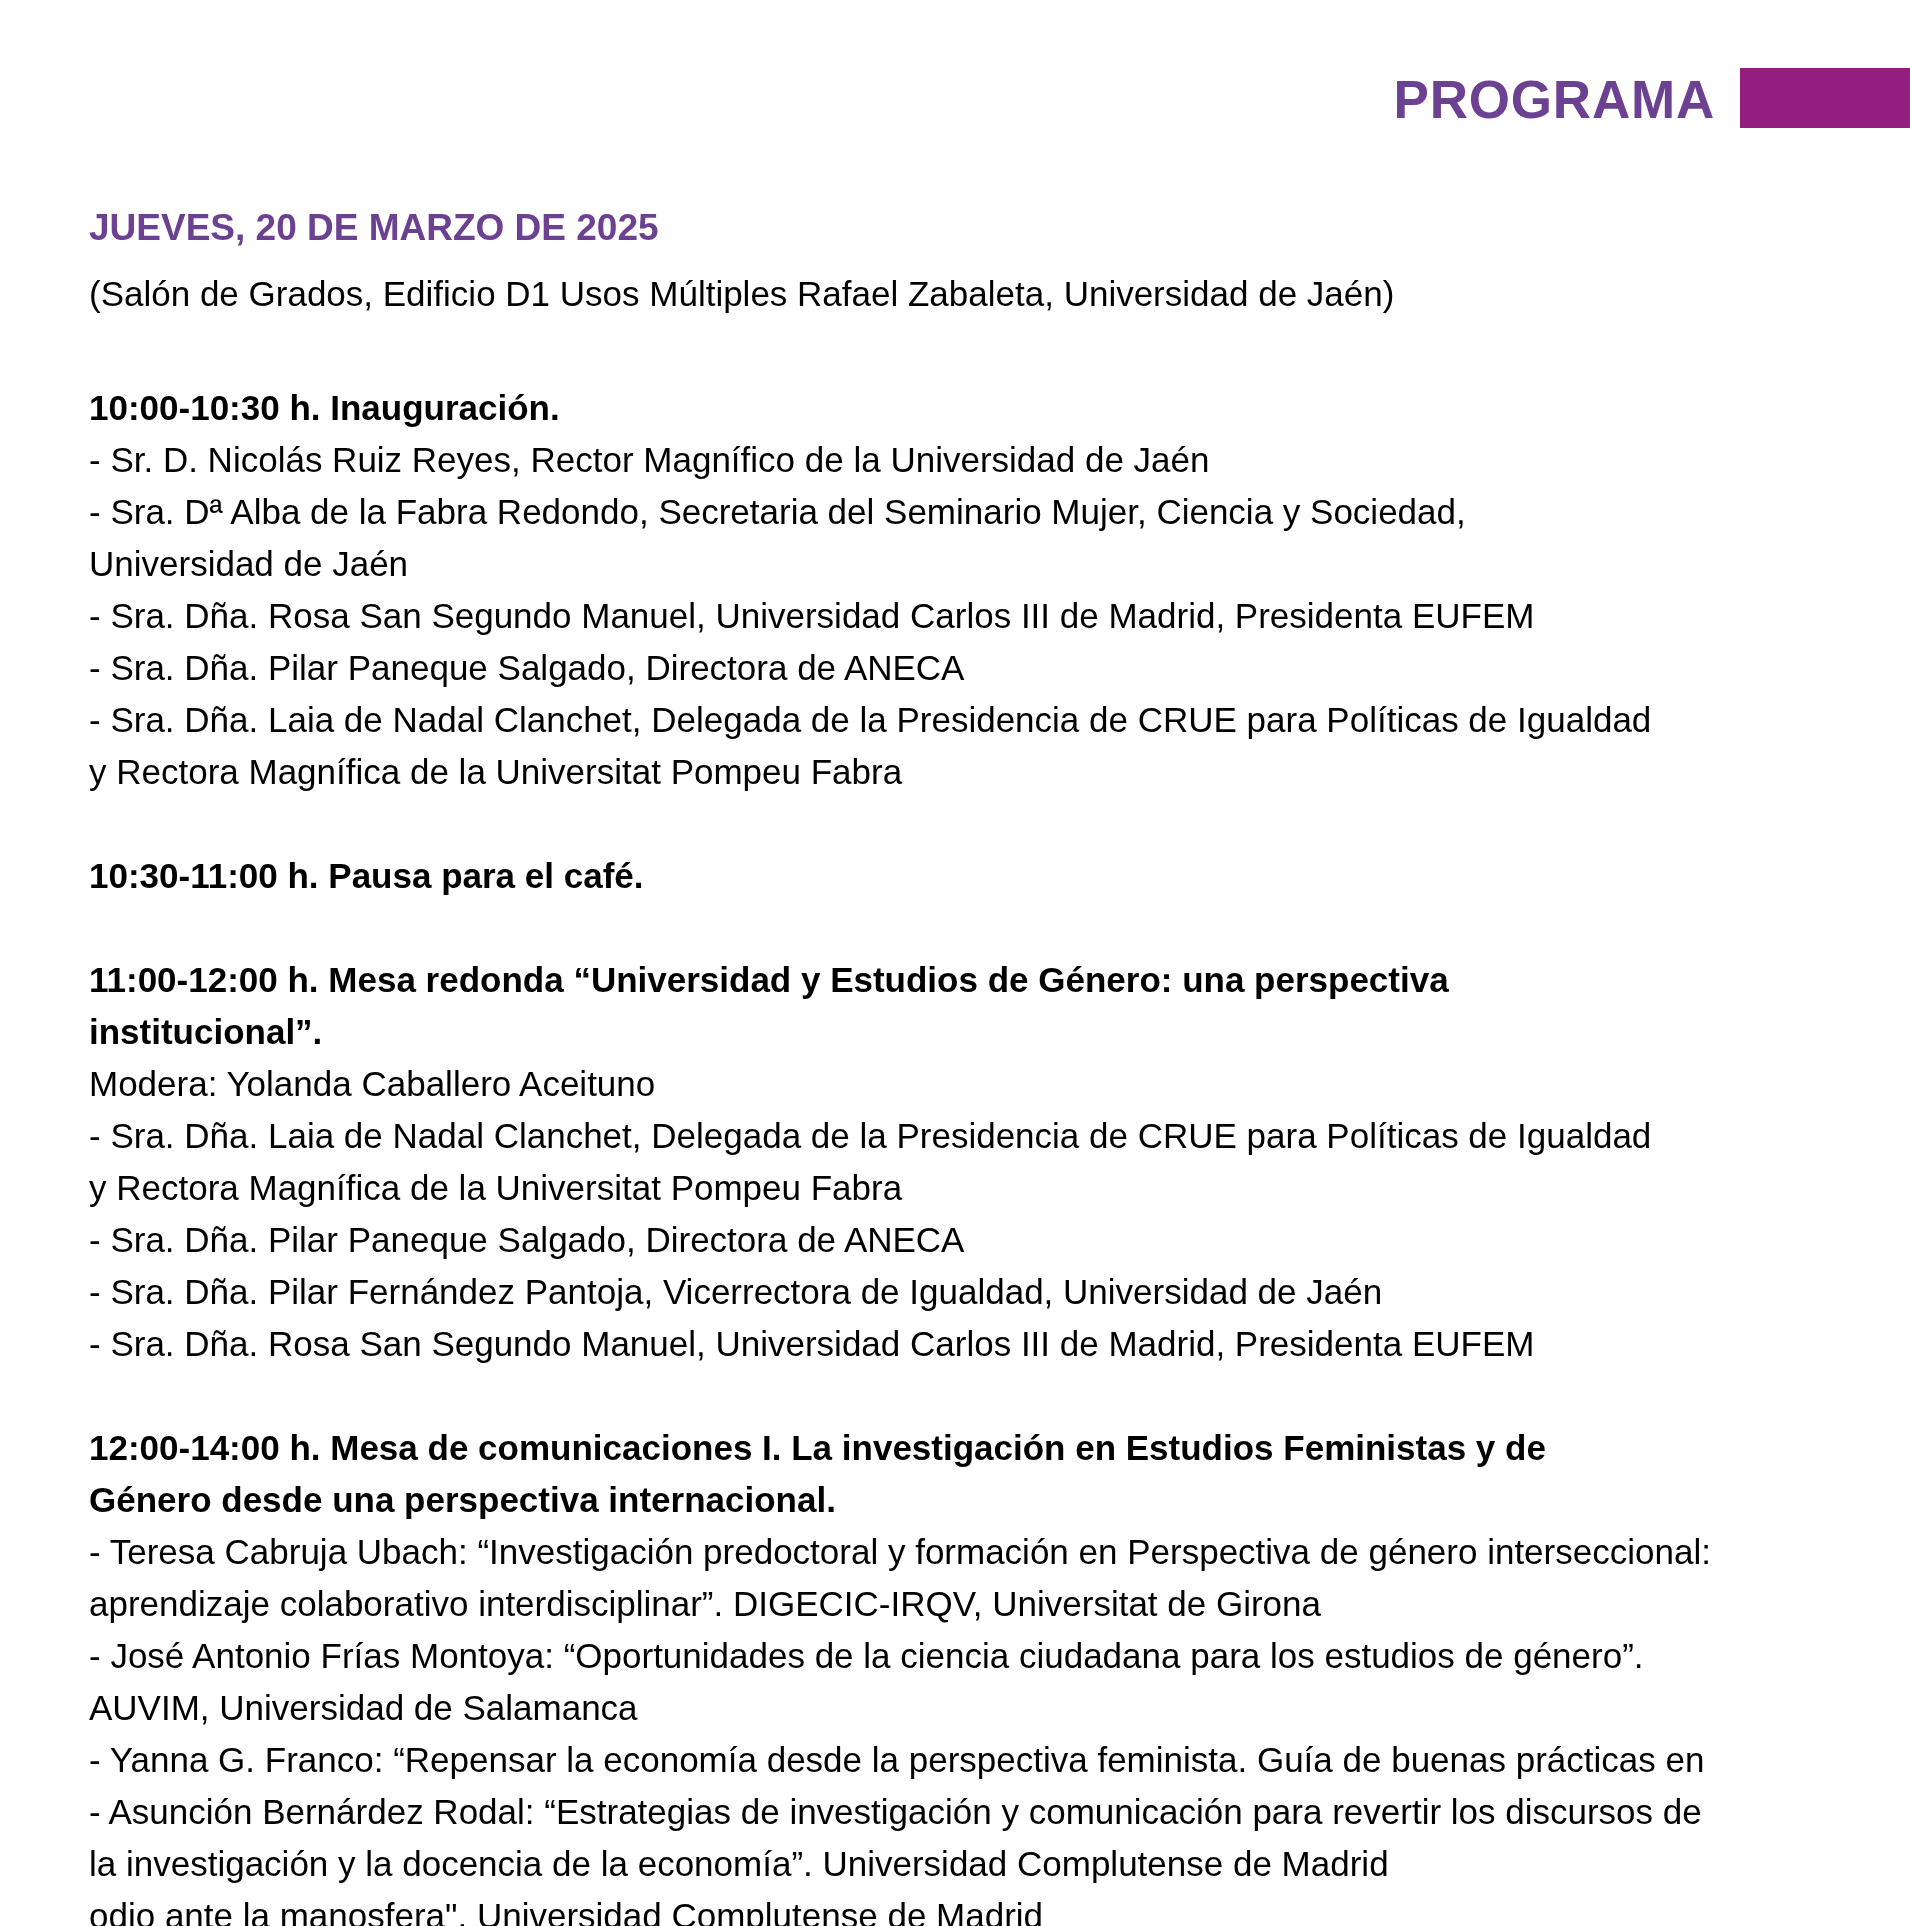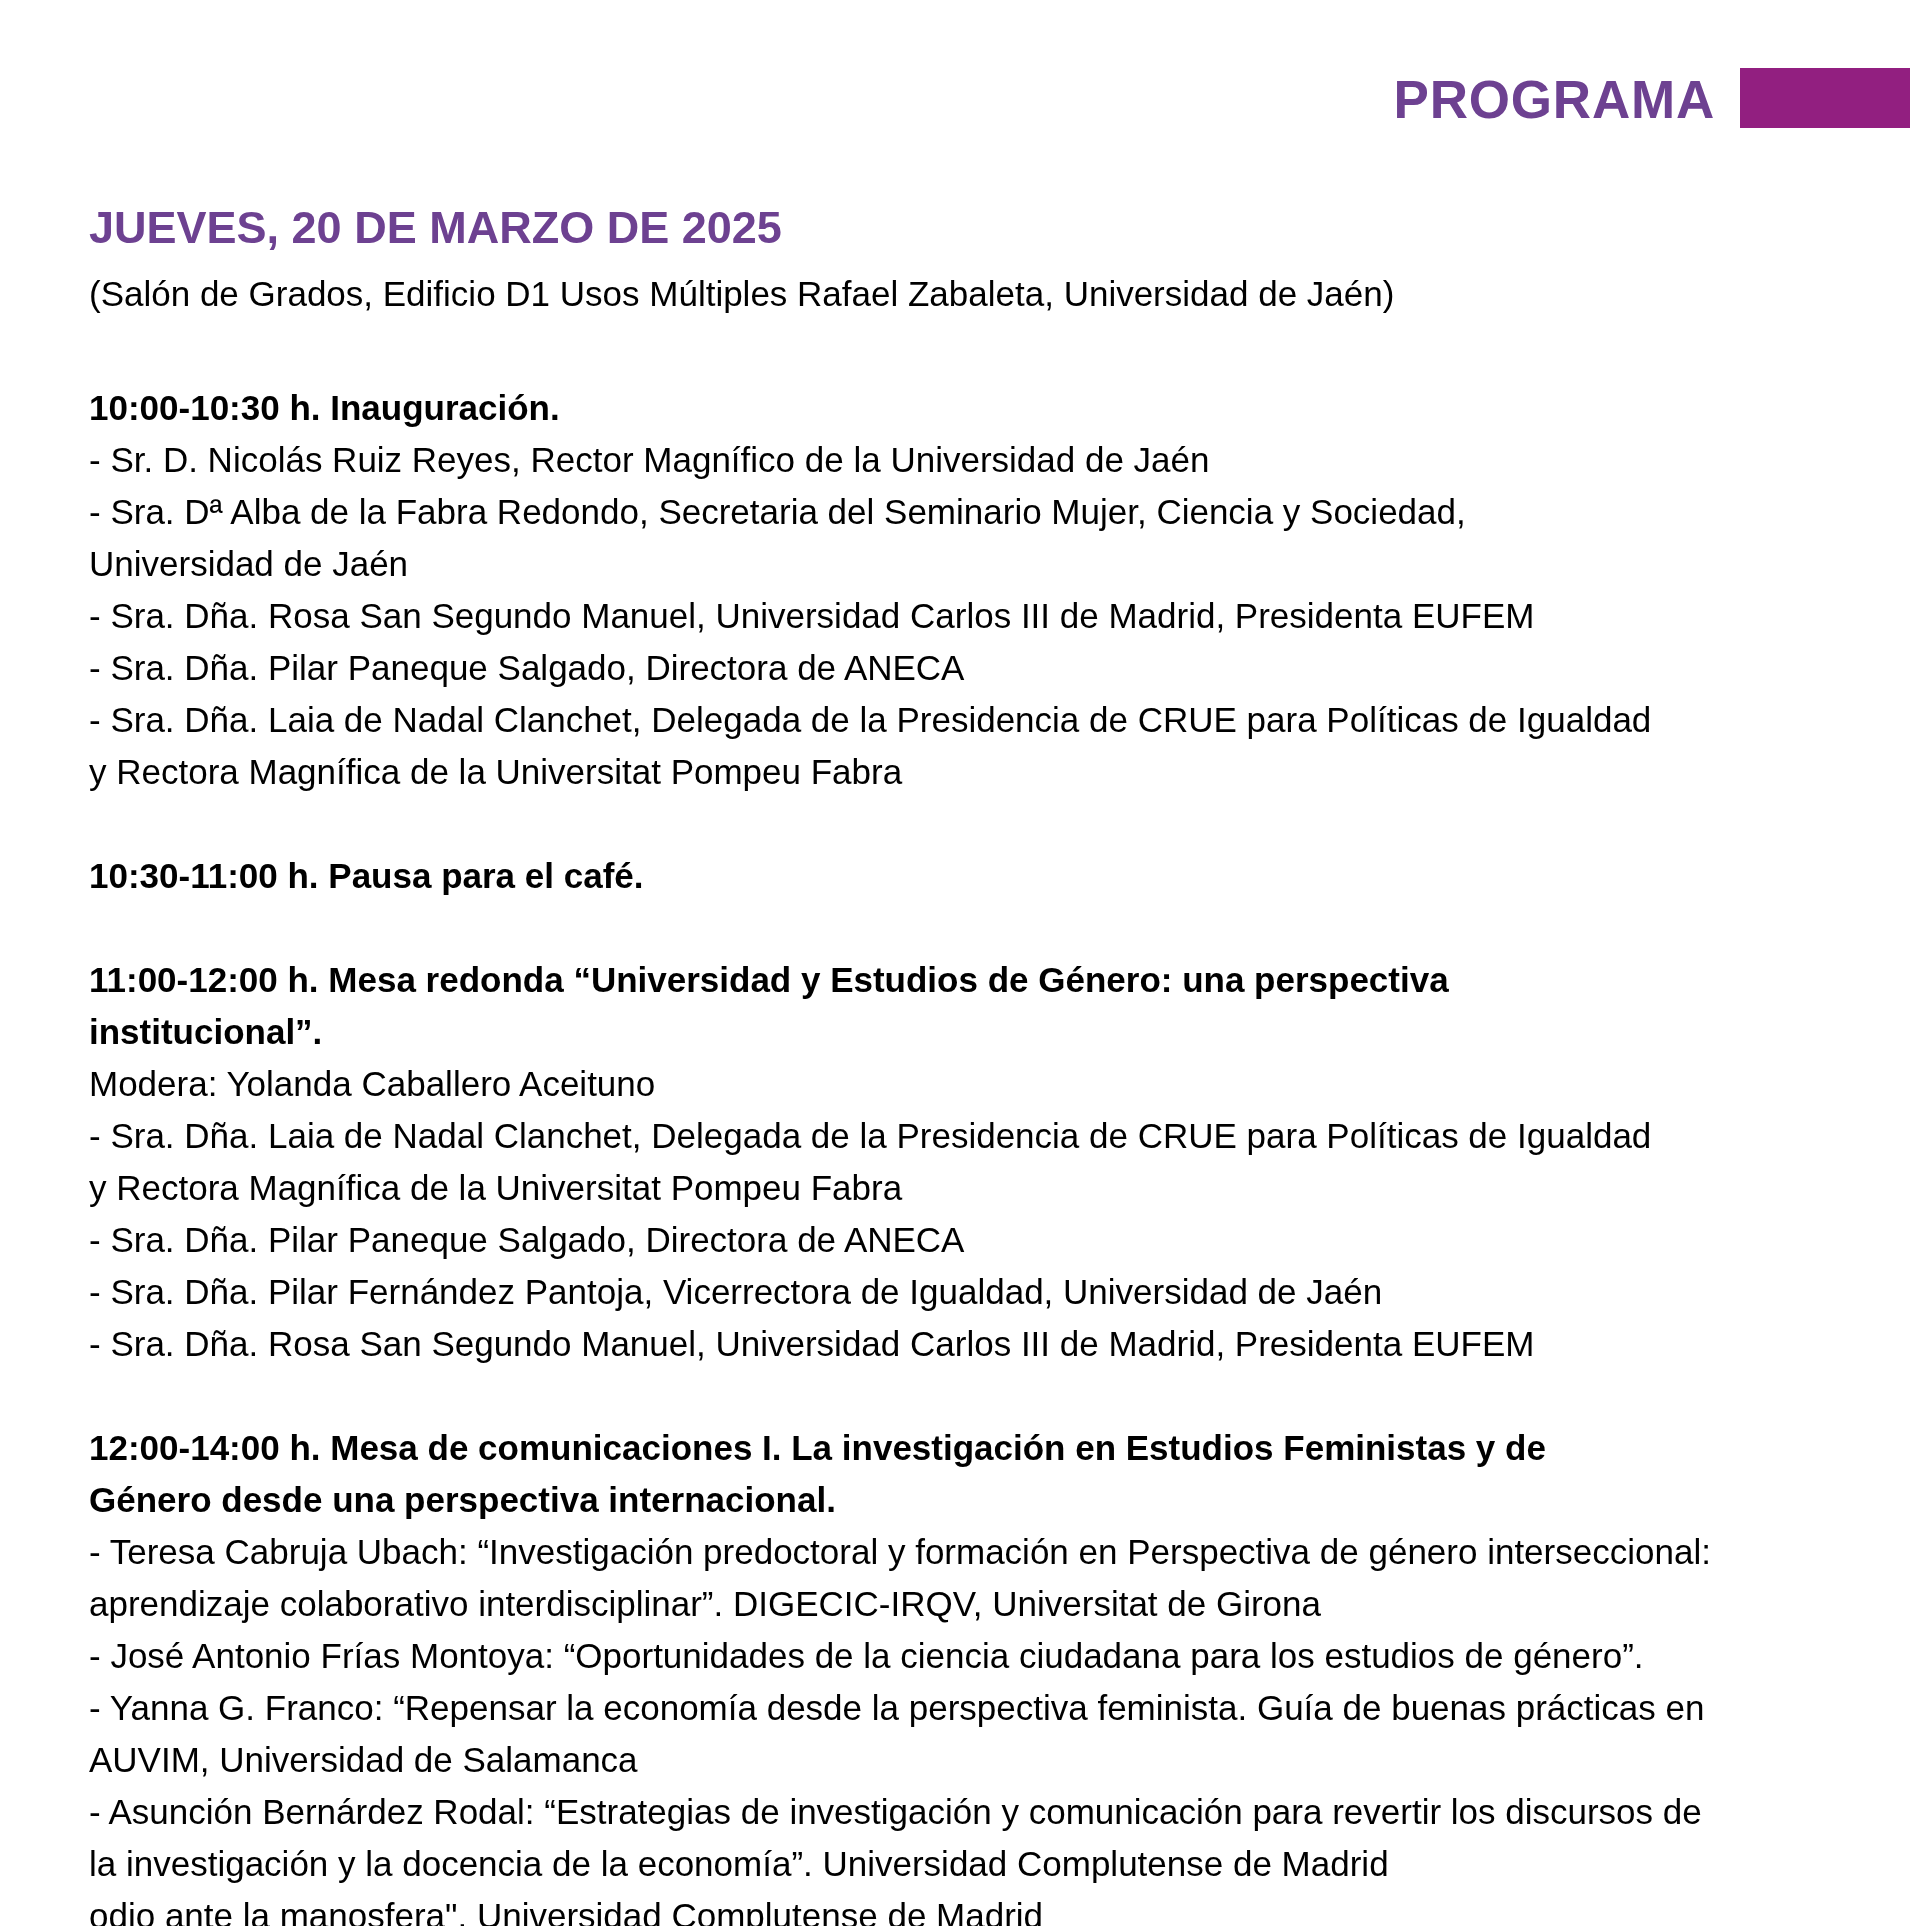--- a/index.html
+++ b/index.html
@@ -41,21 +41,21 @@
   }
   
   .content {
     position: absolute;
     left: 89px;
     right: 77px;
     top: 185px;
   }
   .day-heading {
     margin: 15.4px 0 0 0;
-    font-size: 45px;
+    font-size: 37px;
     line-height: 56px;
     font-weight: 700;
     color: var(--brand-purple, #6d4191);
     white-space: nowrap;
   }
   .venue {
     margin: 11.6px 0 0 0;
     font-size: 35px;
     line-height: 52px;
     font-weight: 400;
@@ -110,22 +110,22 @@
         <p class="line">y Rectora Magnífica de la Universitat Pompeu Fabra</p>
         <p class="line">- Sra. Dña. Pilar Paneque Salgado, Directora de ANECA</p>
         <p class="line">- Sra. Dña. Pilar Fernández Pantoja, Vicerrectora de Igualdad, Universidad de Jaén</p>
         <p class="line">- Sra. Dña. Rosa San Segundo Manuel, Universidad Carlos III de Madrid, Presidenta EUFEM</p>
         <div class="spacer"></div>
         <p class="line bold">12:00-14:00 h. Mesa de comunicaciones I. La investigación en Estudios Feministas y de</p>
         <p class="line bold">Género desde una perspectiva internacional.</p>
         <p class="line">- Teresa Cabruja Ubach: “Investigación predoctoral y formación en Perspectiva de género interseccional:</p>
         <p class="line">aprendizaje colaborativo interdisciplinar”. DIGECIC-IRQV, Universitat de Girona</p>
         <p class="line">- José Antonio Frías Montoya: “Oportunidades de la ciencia ciudadana para los estudios de género”.</p>
+        <p class="line">AUVIM, Universidad de Salamanca</p>
         <p class="line">- Yanna G. Franco: “Repensar la economía desde la perspectiva feminista. Guía de buenas prácticas en</p>
-        <p class="line">AUVIM, Universidad de Salamanca</p>
         <p class="line">- Asunción Bernárdez Rodal: “Estrategias de investigación y comunicación para revertir los discursos de</p>
         <p class="line">la investigación y la docencia de la economía”. Universidad Complutense de Madrid</p>
         <p class="line">odio ante la manosfera". Universidad Complutense de Madrid</p>
       </div>
   </div>
 
 </div>
 
 
 </body></html>

